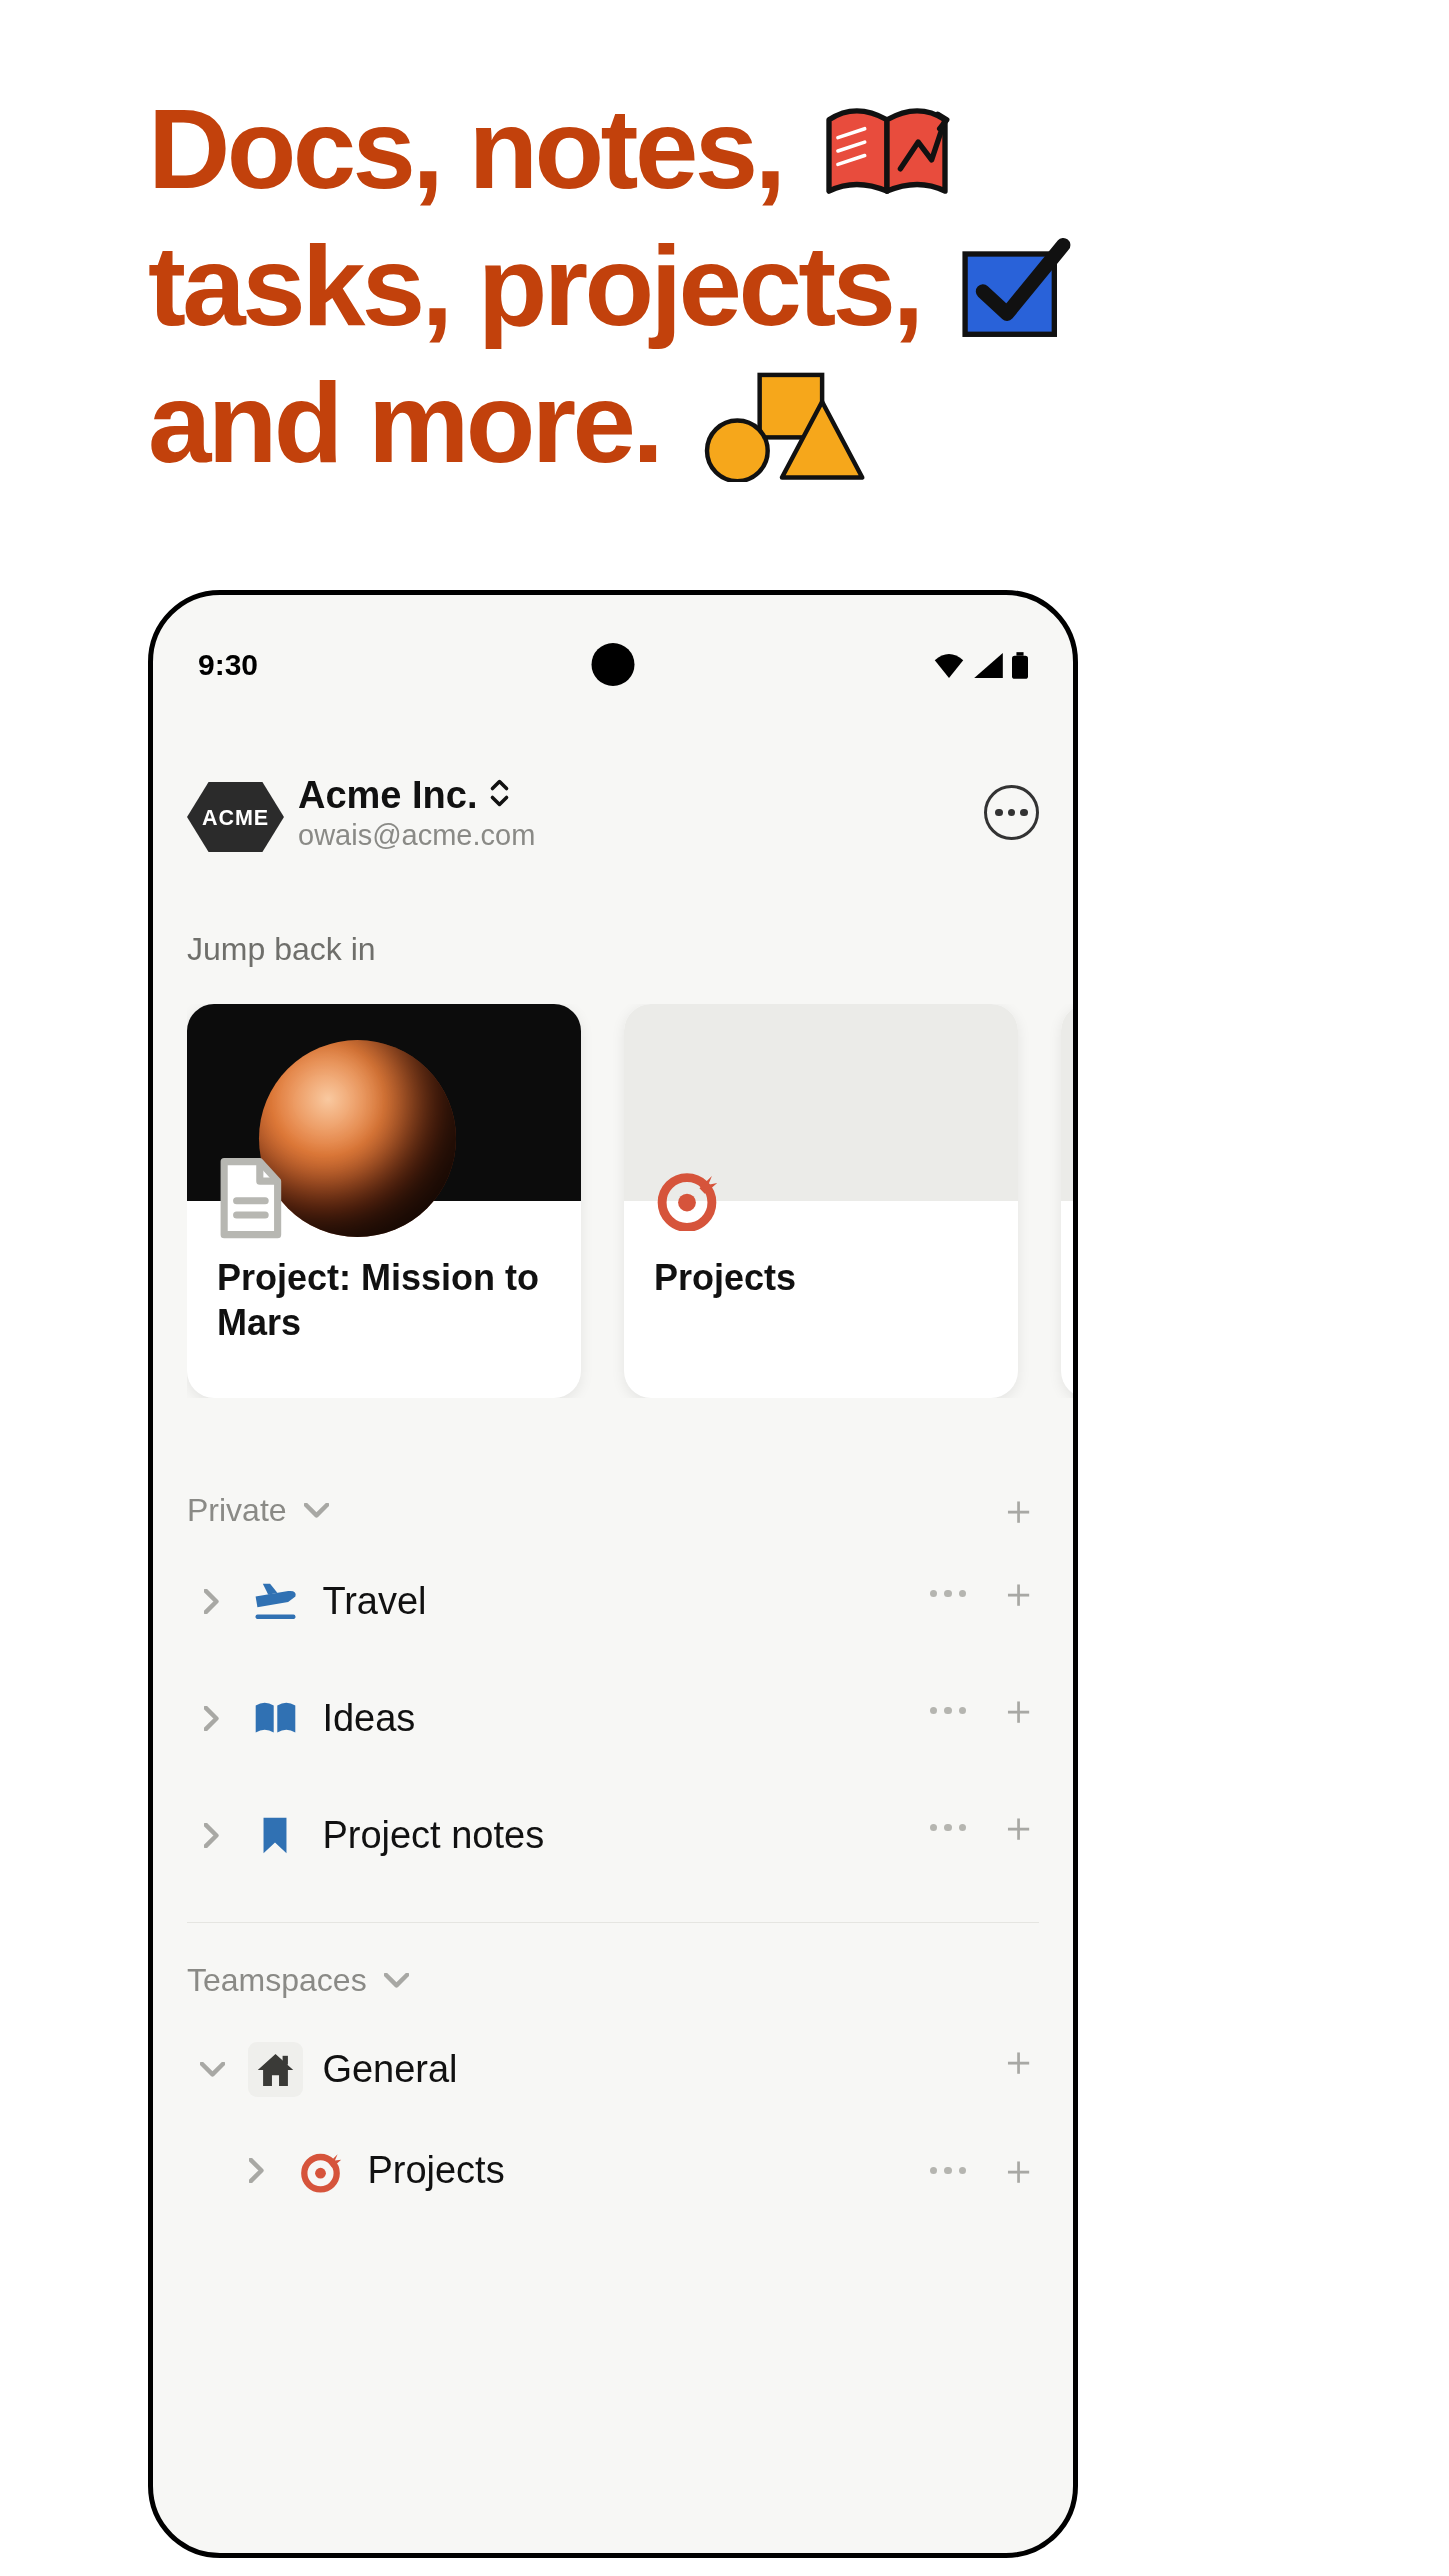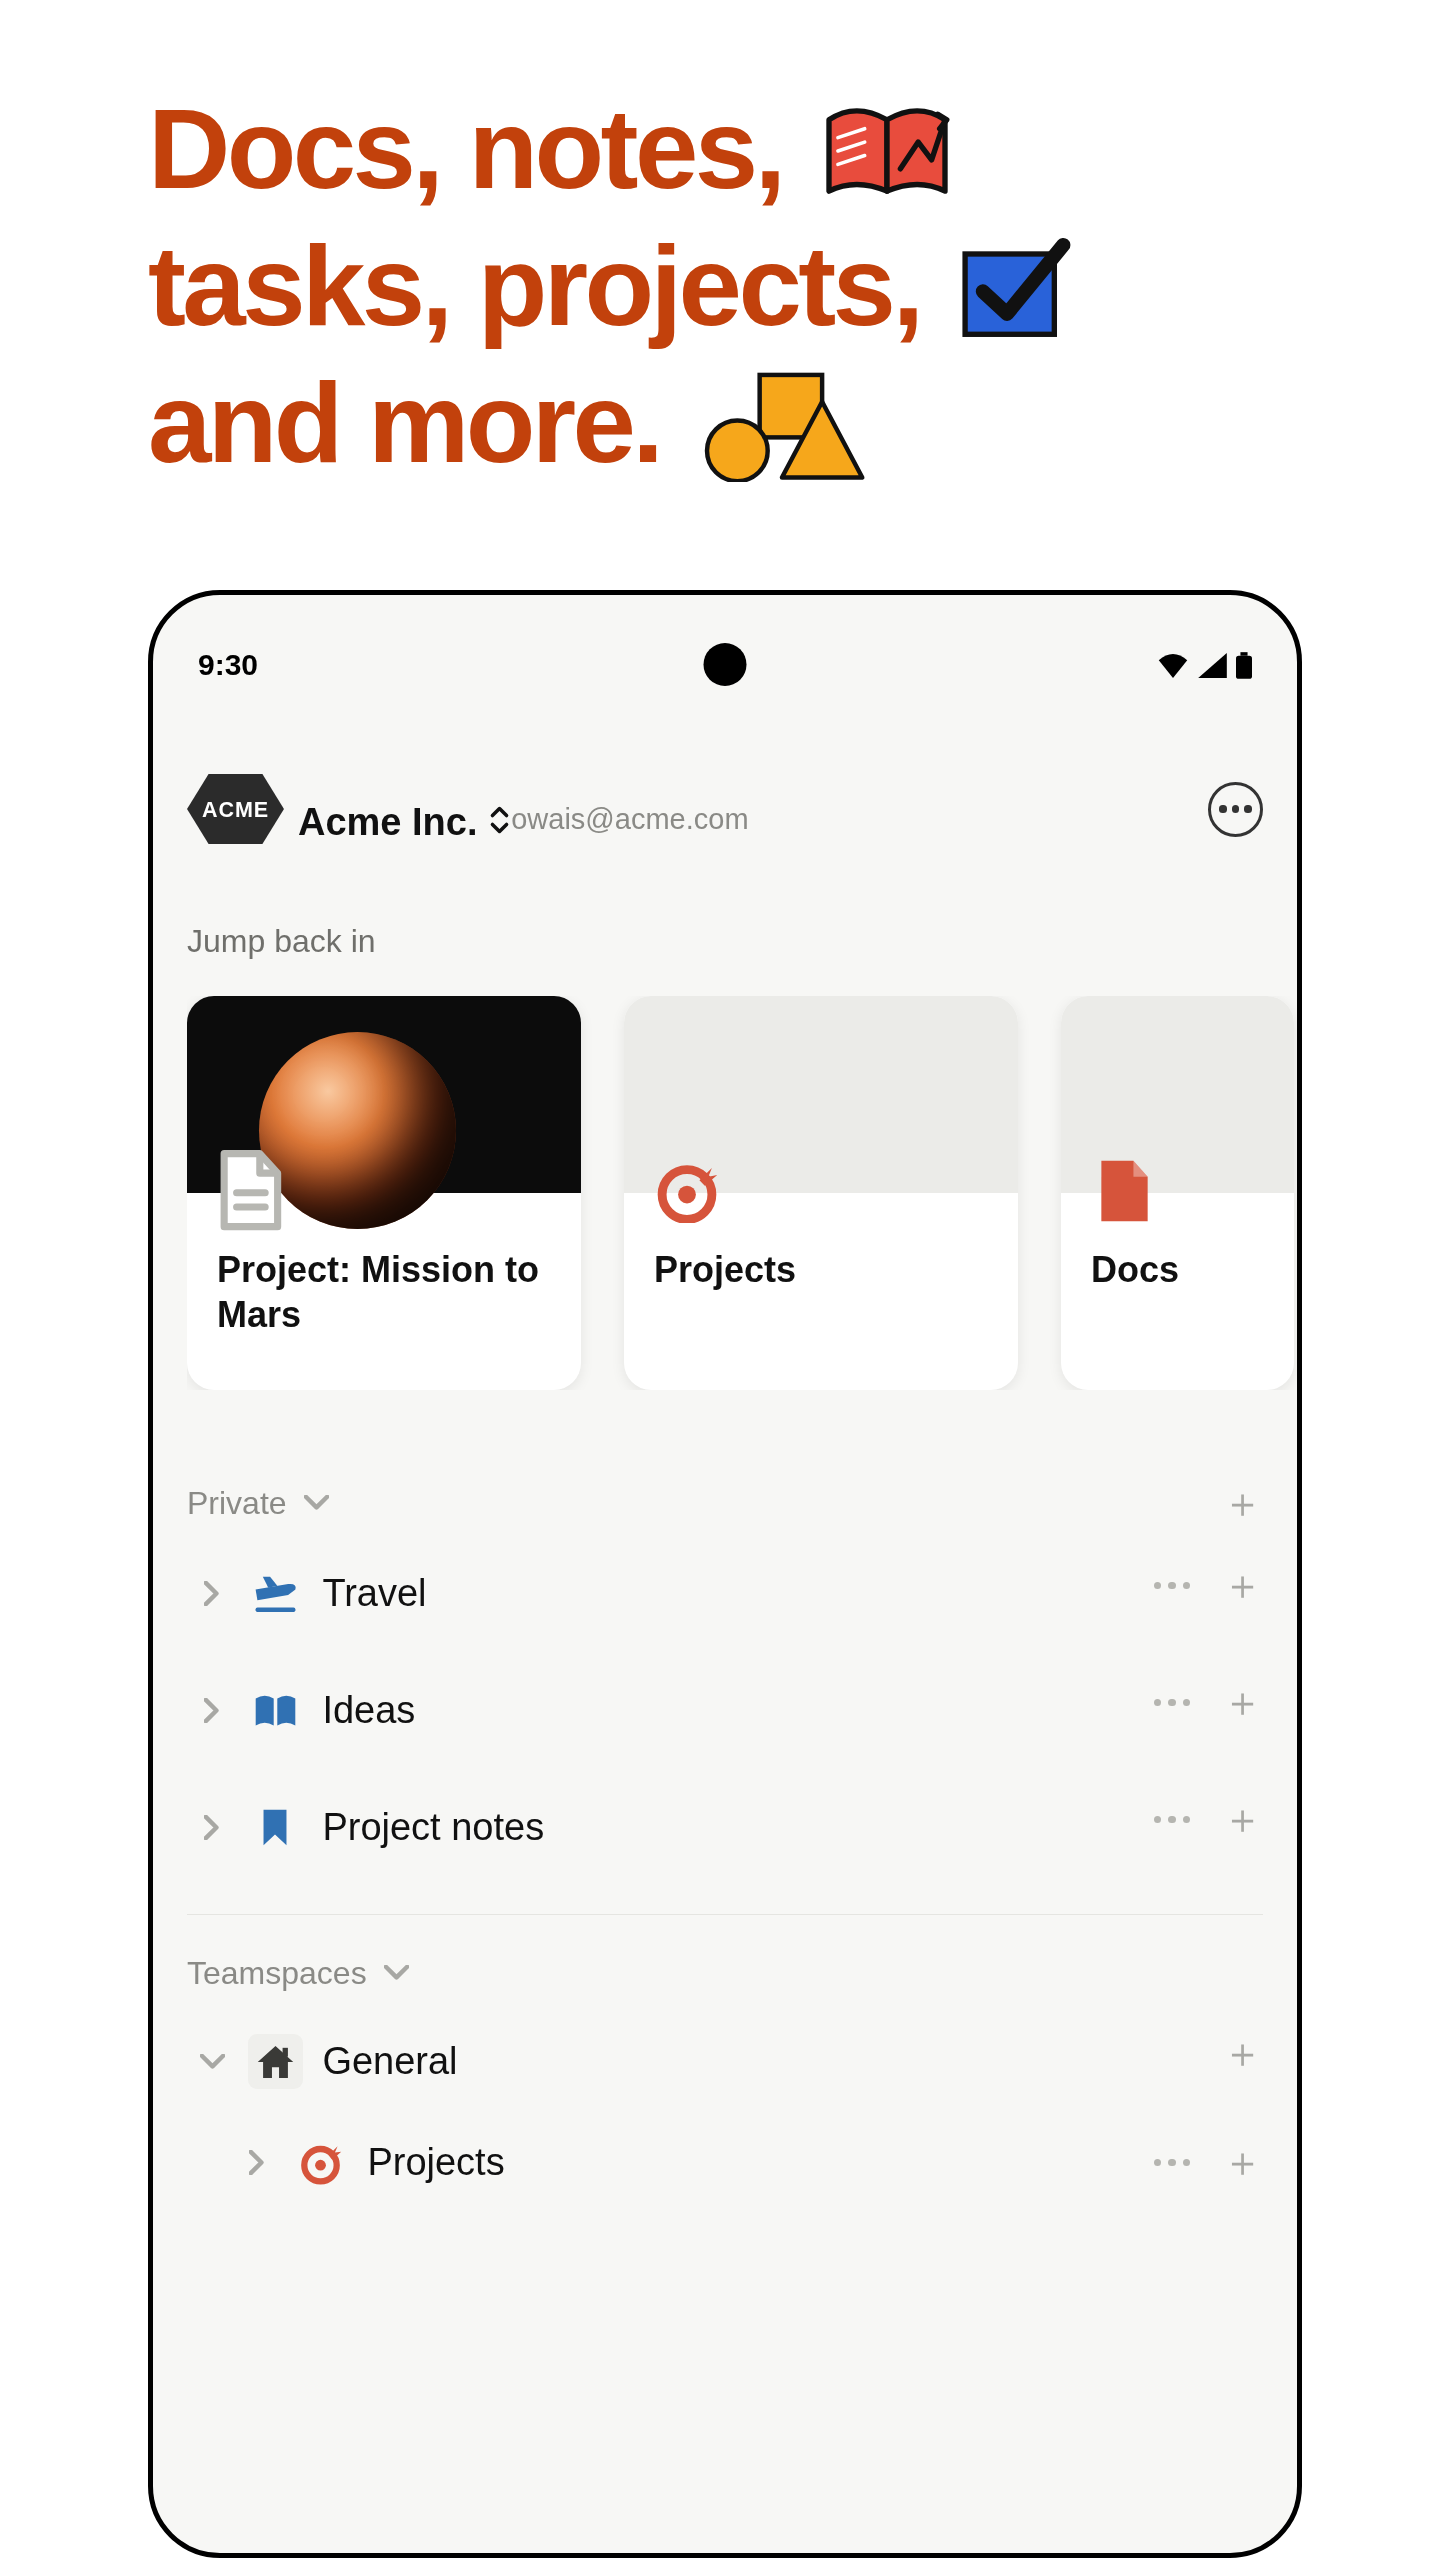--- a/index.html
+++ b/index.html
@@ -21,21 +21,21 @@
   .inline-glyph { display: inline-block; vertical-align: -0.18em; position: relative; }
   .glyph-book { width: 152px; height: 116px; }
   .glyph-check { width: 125px; height: 116px; }
   .glyph-shapes { width: 179px; height: 116px; }
 
   
   .phone {
     position: absolute;
     top: 590px;
     left: 148px;
-    width: 1154px;
+    width: 930px;
     height: 1968px;
     background: #f7f7f5;
     border: 5.4px solid #000;
     border-radius: 72px;
     overflow: hidden;
   }
   .punchhole {
     position: absolute;
     top: 48px; left: 50%; transform: translateX(-50%);
     width: 43px; height: 43px; background: #000; border-radius: 50%;
@@ -62,21 +62,21 @@
 
   
   .ws-row { display: flex; align-items: center; justify-content: space-between; margin-top: 27px; }
   .ws-left { display: flex; align-items: flex-end; gap: 14px; }
   .ws-badge {
     width: 97px; height: 70px;
     border-radius: 10.7px;
     display: flex; align-items: center; justify-content: center;
   }
   .ws-badge svg { display: block; }
-  .ws-name-wrap { display: flex; flex-direction: row; }
+  .ws-name-wrap { display: flex; flex-direction: column; }
   .ws-name { font-size: 38px; font-weight: 700; display: flex; align-items: center; gap: 10.7px; color: #111; }
   .ws-email { font-size: 29px; color: #8a8a86; margin-top: 1.8px; }
   .more-btn {
     width: 55px; height: 55px; border-radius: 50%; border: 3.6px solid #333;
     display: flex; align-items: center; justify-content: center; gap: 5.4px;
   }
   .dot { width: 7.2px; height: 7.2px; background: #333; border-radius: 50%; }
 
   
   .section-label { font-size: 32px; color: #6f6f6b; margin-top: 79px; }

